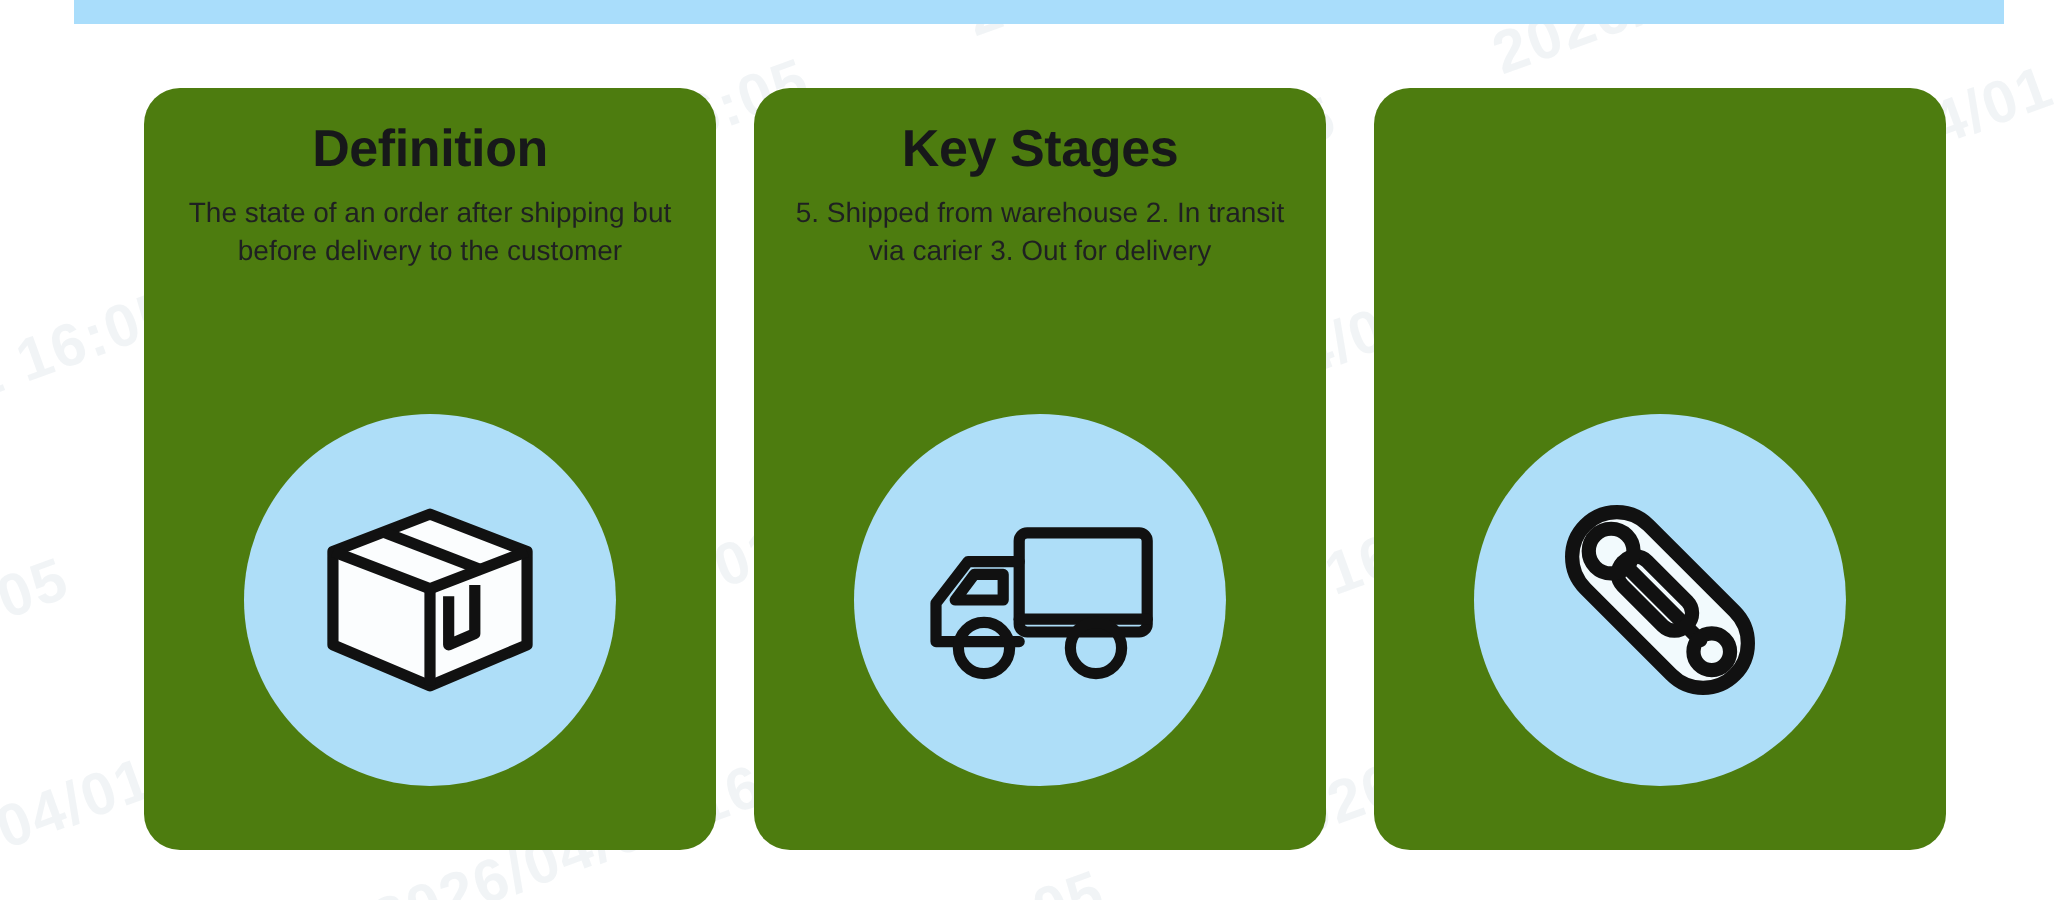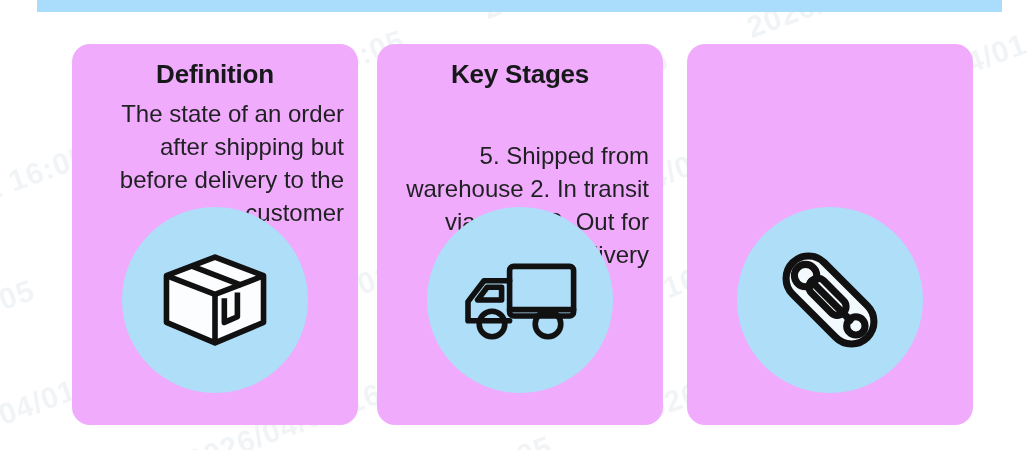--- a/index.html
+++ b/index.html
@@ -70,48 +70,48 @@
     width: 1029px;
     height: 450px;
     z-index: 4;
   }
 
   .card {
     position: absolute;
     top: 44px;
     width: 286px;
     height: 381px;
-    background: #f0abfc;
+    background: #4d7c0f;
     border-radius: 18px;
     box-sizing: border-box;
     padding: 16px 14px 0 14px;
     display: flex;
     flex-direction: column;
     align-items: center;
   }
   .card-1 { left: 72px; }
-  .card-2 { left: 377px; gap: 42px; }
+  .card-2 { left: 377px; }
   .card-3 { left: 687px; }
 
   .card-title {
     font-size: 26px;
     font-weight: 700;
     color: #17181a;
     line-height: 1.15;
     text-align: center;
     margin: 0 0 7px 0;
     letter-spacing: -0.2px;
   }
 
   .card-body {
-    font-size: 24px;
+    font-size: 14px;
     font-weight: 400;
     color: #1f2022;
     line-height: 1.38;
-    text-align: right;
+    text-align: center;
     margin: 0;
     max-width: 262px;
   }
 
   .icon-circle {
     position: absolute;
     left: 50%;
     transform: translateX(-50%);
     top: 163px;
     width: 186px;

